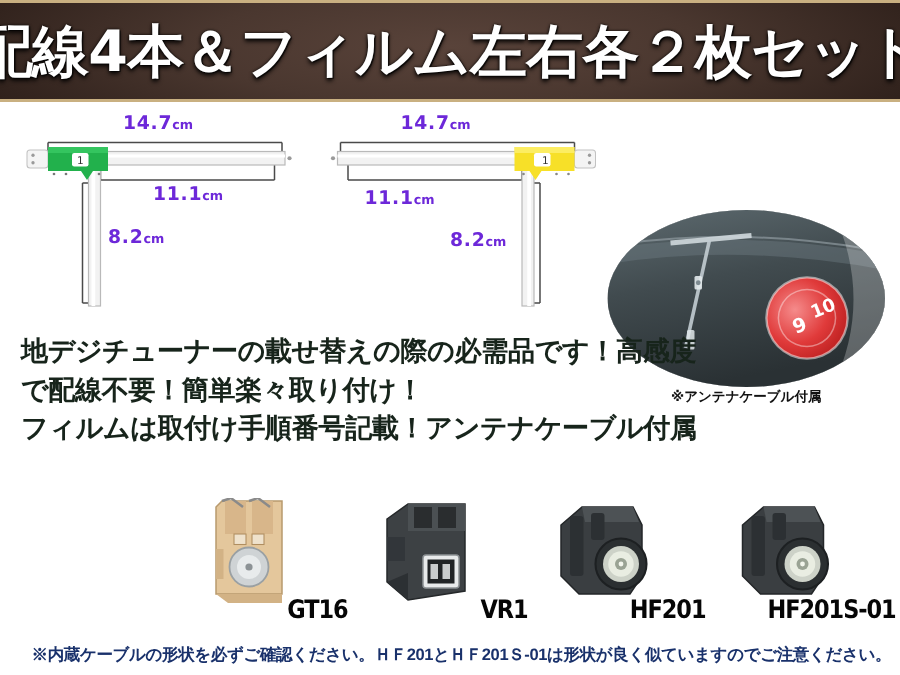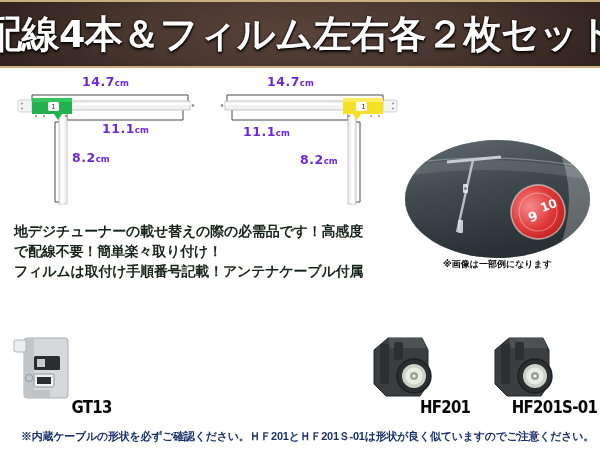--- a/index.html
+++ b/index.html
@@ -59,21 +59,21 @@
   }
   .photo-caption{
     position:absolute;left:0;top:118px;width:185px;text-align:center;
     font-size:9px;color:#111;font-weight:bold;
     font-family:"DejaVu Sans","Liberation Sans",sans-serif;
   }
 
   
   .desc{
     position:absolute;left:14px;top:222px;width:576px;
-    font-size:14px;font-weight:bold;color:#17241b;
+    font-size:18px;font-weight:bold;color:#17241b;
     line-height:1.42;letter-spacing:-0.2px;
     font-family:"DejaVu Sans","Liberation Sans",sans-serif;
   }
   .desc div{white-space:nowrap;}
 
   
   .conn-row{position:absolute;left:0;top:330px;width:600px;height:95px;}
   .conn{position:absolute;top:0;width:100px;height:95px;}
   .conn-img{position:absolute;left:4px;top:2px;width:74px;height:72px;}
   .conn-label{
@@ -209,48 +209,66 @@
             <circle cx="0" cy="0" r="27" fill="url(#stickerg)"></circle>
             <circle cx="0" cy="0" r="27" fill="none" stroke="#ffffff" stroke-width="1.6" opacity=".5"></circle>
             <circle cx="0" cy="0" r="19" fill="none" stroke="#ffffff" stroke-width="1" opacity=".4"></circle>
             <text x="-11" y="7" font-size="13" font-weight="bold" fill="#ffffff" font-family="DejaVu Sans, sans-serif">9</text>
             <text x="4" y="2" font-size="12" font-weight="bold" fill="#ffffff" font-family="DejaVu Sans, sans-serif">10</text>
           </g>
 
           <path d="M185 0 L185 118 L150 118 Q178 60 150 0 Z" fill="#ffffff" opacity=".25"></path>
         </svg>
       </div>
-      <div class="photo-caption">※画像は一部例になります</div>
+      <div class="photo-caption">※アンテナケーブル付属</div>
     </div>
   </div>
 
   <div class="desc">
     <div>地デジチューナーの載せ替えの際の必需品です！高感度</div>
     <div>で配線不要！簡単楽々取り付け！</div>
     <div>フィルムは取付け手順番号記載！アンテナケーブル付属</div>
   </div>
 
   <div class="conn-row">
 
-    <div class="conn" style="left:8px;">
+
+    <div class="conn" style="left:128px;">
       <svg class="conn-img" viewBox="0 0 74 72">
-        <rect x="12" y="6" width="44" height="60" rx="3" fill="#d6d9db" stroke="#a9aeb1" stroke-width="1"></rect>
-        <rect x="12" y="6" width="10" height="60" fill="#c2c6c9"></rect>
-        <rect x="2" y="8" width="12" height="12" rx="2" fill="#eceef0" stroke="#b4b8bb" stroke-width="1"></rect>
-        <rect x="22" y="24" width="26" height="14" rx="1.5" fill="#2b2e30"></rect>
-        <rect x="25" y="27" width="8" height="8" fill="#c9ccce"></rect>
-        <rect x="22" y="42" width="20" height="13" rx="1.5" fill="#f0f2f3" stroke="#8f9497" stroke-width="1"></rect>
-        <rect x="25" y="45" width="14" height="7" fill="#2b2e30"></rect>
-        <circle cx="17" cy="46" r="3.6" fill="none" stroke="#9da2a5" stroke-width="1.2"></circle>
-        <rect x="20" y="58" width="18" height="8" fill="#bfc3c6"></rect>
-      </svg>
-      <div class="conn-label">GT13</div>
-    </div>
-
-
+        <path d="M12 6 L16 2 L56 2 L56 64 L12 64 Z" fill="#e4c79c" stroke="#b89a6e" stroke-width="1"></path>
+        <rect x="18" y="2" width="14" height="22" fill="#d8b68a"></rect>
+        <rect x="36" y="2" width="14" height="22" fill="#d8b68a"></rect>
+        <path d="M16 2 L22 0 L30 6" stroke="#8a8a8a" stroke-width="1.6" fill="none"></path>
+        <path d="M34 2 L40 0 L48 6" stroke="#8a8a8a" stroke-width="1.6" fill="none"></path>
+        <rect x="24" y="24" width="8" height="7" fill="#efe2cc" stroke="#b08e60" stroke-width="0.7"></rect>
+        <rect x="36" y="24" width="8" height="7" fill="#efe2cc" stroke="#b08e60" stroke-width="0.7"></rect>
+        <circle cx="34" cy="46" r="13" fill="#cfd3d5" stroke="#9aa0a3" stroke-width="1.2"></circle>
+        <circle cx="34" cy="46" r="8" fill="#e8ebec"></circle>
+        <circle cx="34" cy="46" r="2.4" fill="#8c9295"></circle>
+        <rect x="12" y="34" width="5" height="20" fill="#d2b285"></rect>
+        <path d="M12 64 L20 70 L56 70 L56 64 Z" fill="#d2b285"></path>
+      </svg>
+      <div class="conn-label">GT16</div>
+    </div>
+
+    <div class="conn" style="left:248px;">
+      <svg class="conn-img" viewBox="0 0 74 72">
+        <path d="M6 14 L20 4 L58 4 L58 62 L20 68 L6 56 Z" fill="#3d4144" stroke="#25282a" stroke-width="1"></path>
+        <rect x="20" y="4" width="38" height="18" fill="#4b5053"></rect>
+        <rect x="24" y="6" width="12" height="14" fill="#2a2d2f"></rect>
+        <rect x="40" y="6" width="12" height="14" fill="#2a2d2f"></rect>
+        <rect x="6" y="26" width="12" height="16" fill="#32363a"></rect>
+        <rect x="30" y="38" width="24" height="22" rx="2" fill="#e8eaeb" stroke="#8d9295" stroke-width="1"></rect>
+        <rect x="33" y="41" width="18" height="16" fill="#212426"></rect>
+        <rect x="35" y="44" width="5" height="10" fill="#c9cccd"></rect>
+        <rect x="43" y="44" width="5" height="10" fill="#c9cccd"></rect>
+        <path d="M6 56 L20 68 L20 50 Z" fill="#2c3033"></path>
+      </svg>
+      <div class="conn-label">VR1</div>
+    </div>
 
     <div class="conn" style="left:366px;">
       <svg class="conn-img" viewBox="0 0 74 72">
         <path d="M4 18 L18 6 L52 6 L58 18 L58 52 L50 64 L16 64 L4 52 Z" fill="#3a3e41" stroke="#232628" stroke-width="1"></path>
         <path d="M18 6 L52 6 L56 16 L20 16 Z" fill="#4d5255"></path>
         <rect x="10" y="12" width="9" height="40" rx="2" fill="#2c3033"></rect>
         <rect x="24" y="10" width="9" height="18" rx="2" fill="#2c3033"></rect>
         <circle cx="44" cy="44" r="17" fill="#2b2f31" stroke="#1d2022" stroke-width="1.4"></circle>
         <circle cx="44" cy="44" r="12" fill="#cdd2c8"></circle>
         <circle cx="44" cy="44" r="8.5" fill="#e9ede2"></circle>

